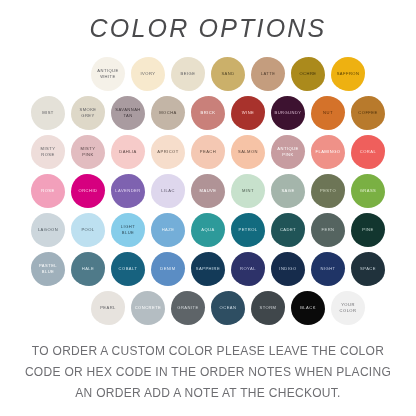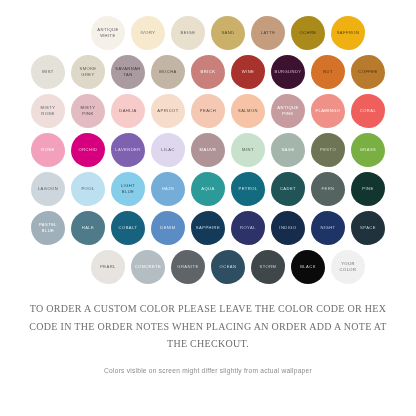--- a/index.html
+++ b/index.html
@@ -85,41 +85,42 @@
     flex: 0 0 auto;
   }
 
   
   .footer {
     margin-top: 14px;
     text-align: center;
     padding: 0 22px;
   }
   .footer-main {
-    font-size: 10px;
+    font-size: 12px;
     letter-spacing: 0.3px;
     line-height: 1.75;
     color: #6e6e72;
     text-transform: uppercase;
-    font-family: Liberation Serif, serif;
+    font-family: Liberation Sans, sans-serif;
     margin: 0;
   }
   .footer-note {
     margin: 14px 0 0 0;
     font-size: 6.6px;
     letter-spacing: 0.25px;
     color: #8b8b90;
     font-family: "Liberation Sans", sans-serif;
   }
 </style>
 </head>
 <body>
 
 <div class="page">
 
+  <h1 class="title">COLOR OPTIONS</h1>
 
   <div class="grid">
       <div class="swatch-row">
         <div class="spacer"></div>
         <div class="swatch">
           <div class="blob " style="background: rgb(245, 241, 232);"></div>
           <span class="swatch-label" style="color: rgb(91, 91, 95);">ANTIQUE
 WHITE</span>
         </div>
         <div class="swatch">

